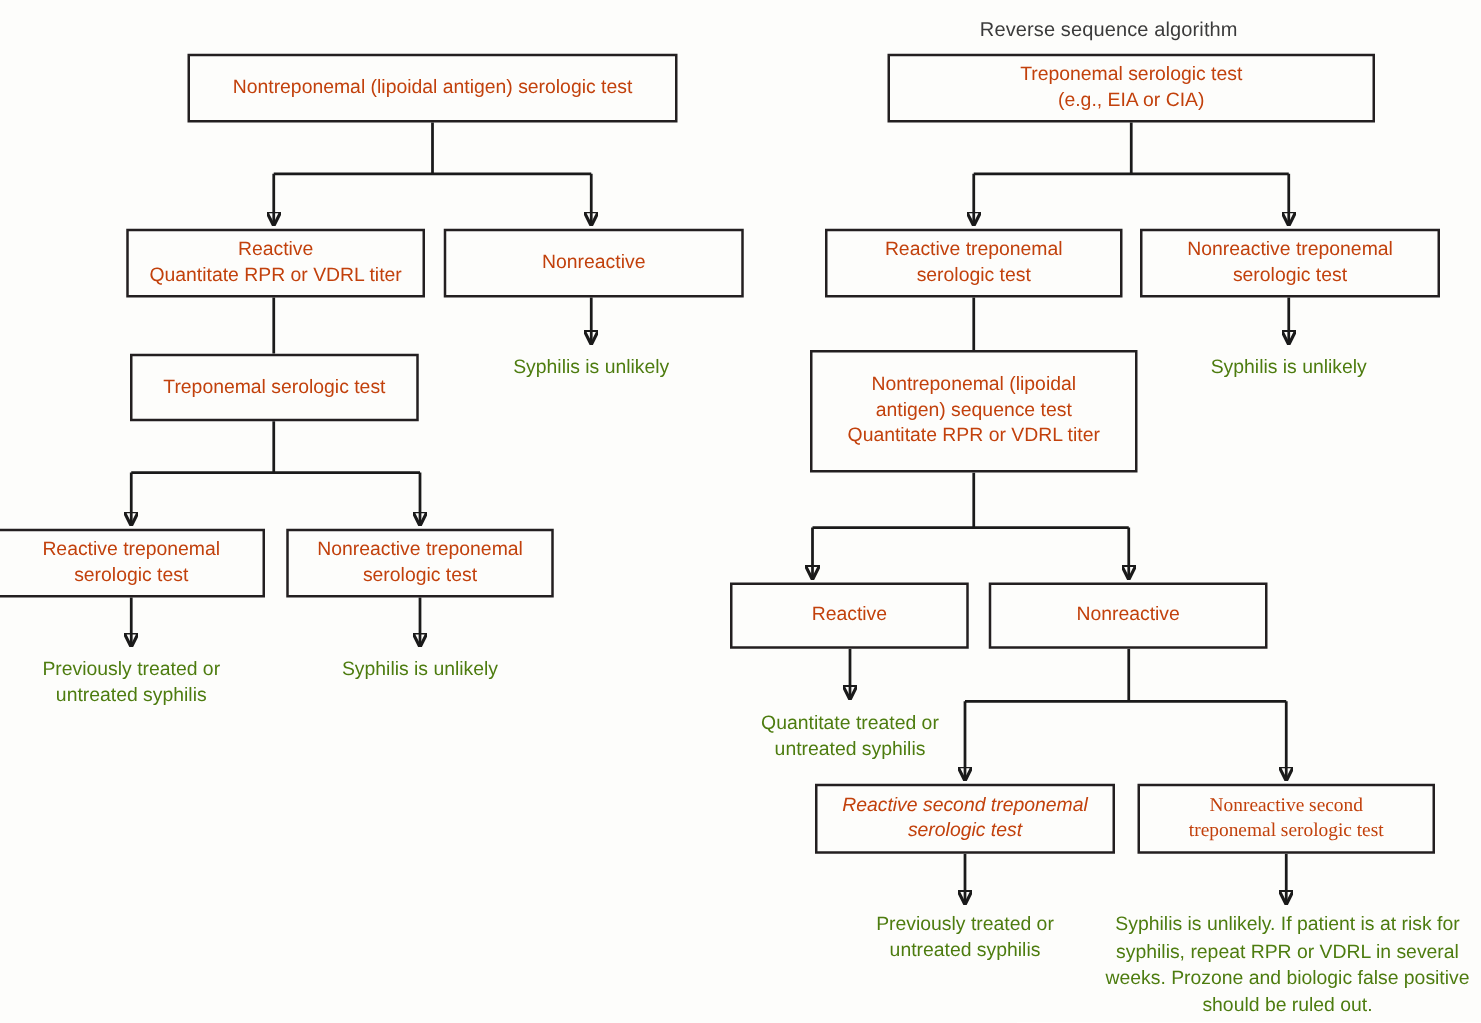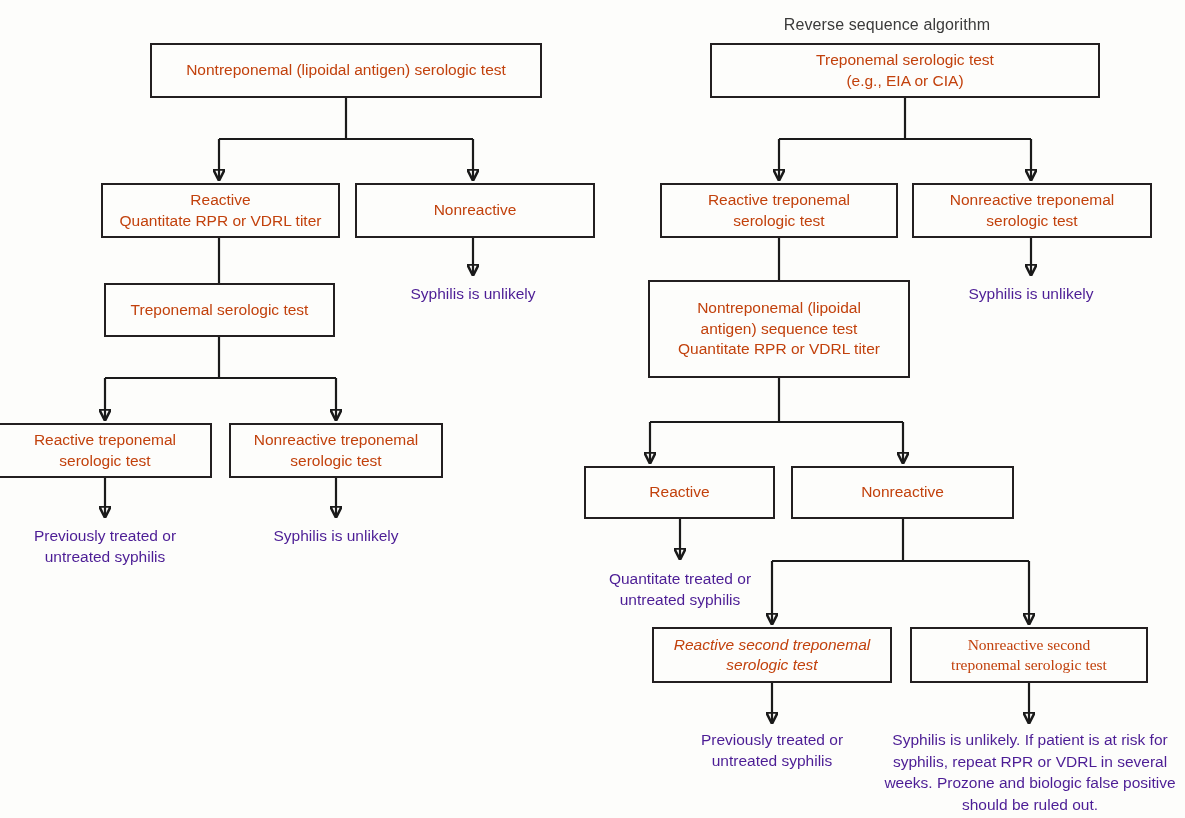--- a/index.html
+++ b/index.html
@@ -52,21 +52,21 @@
     line-height: 1.32;
     color: #c2410c;
     padding: 2px 6px;
   }
   .node span { display: block; }
   .leaf {
     position: absolute;
     text-align: center;
     font-size: 15.5px;
     line-height: 1.35;
-    color: #4c1d95;
+    color: #4d7c0f;
   }
   .leaf.wide {
     text-align: center;
     line-height: 1.4;
   }
 </style>
 </head>
 <body>
 
 <div id="canvas">

